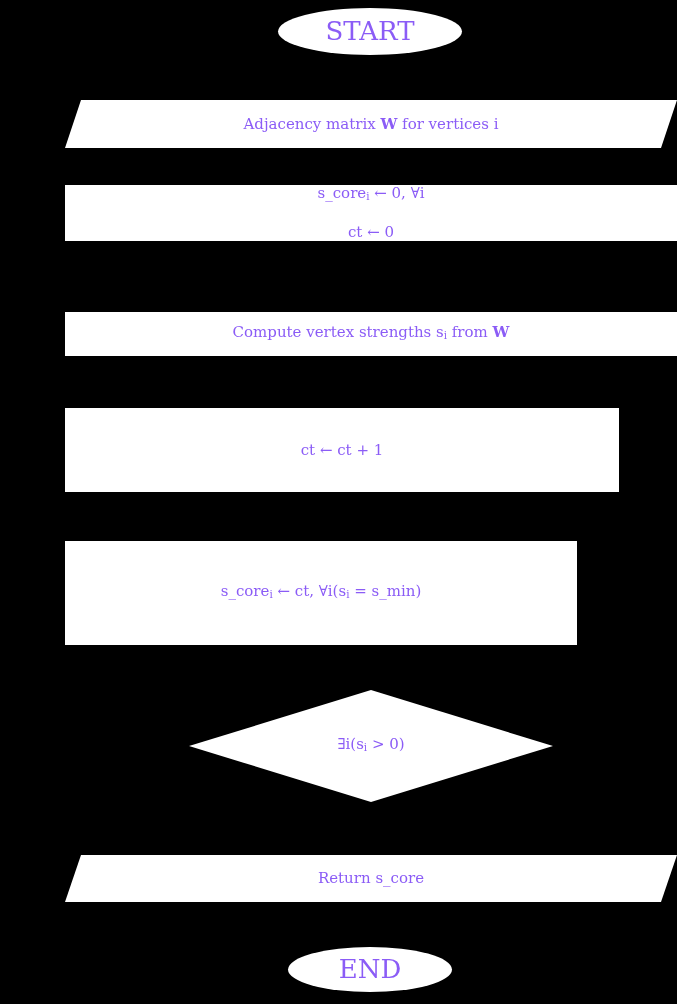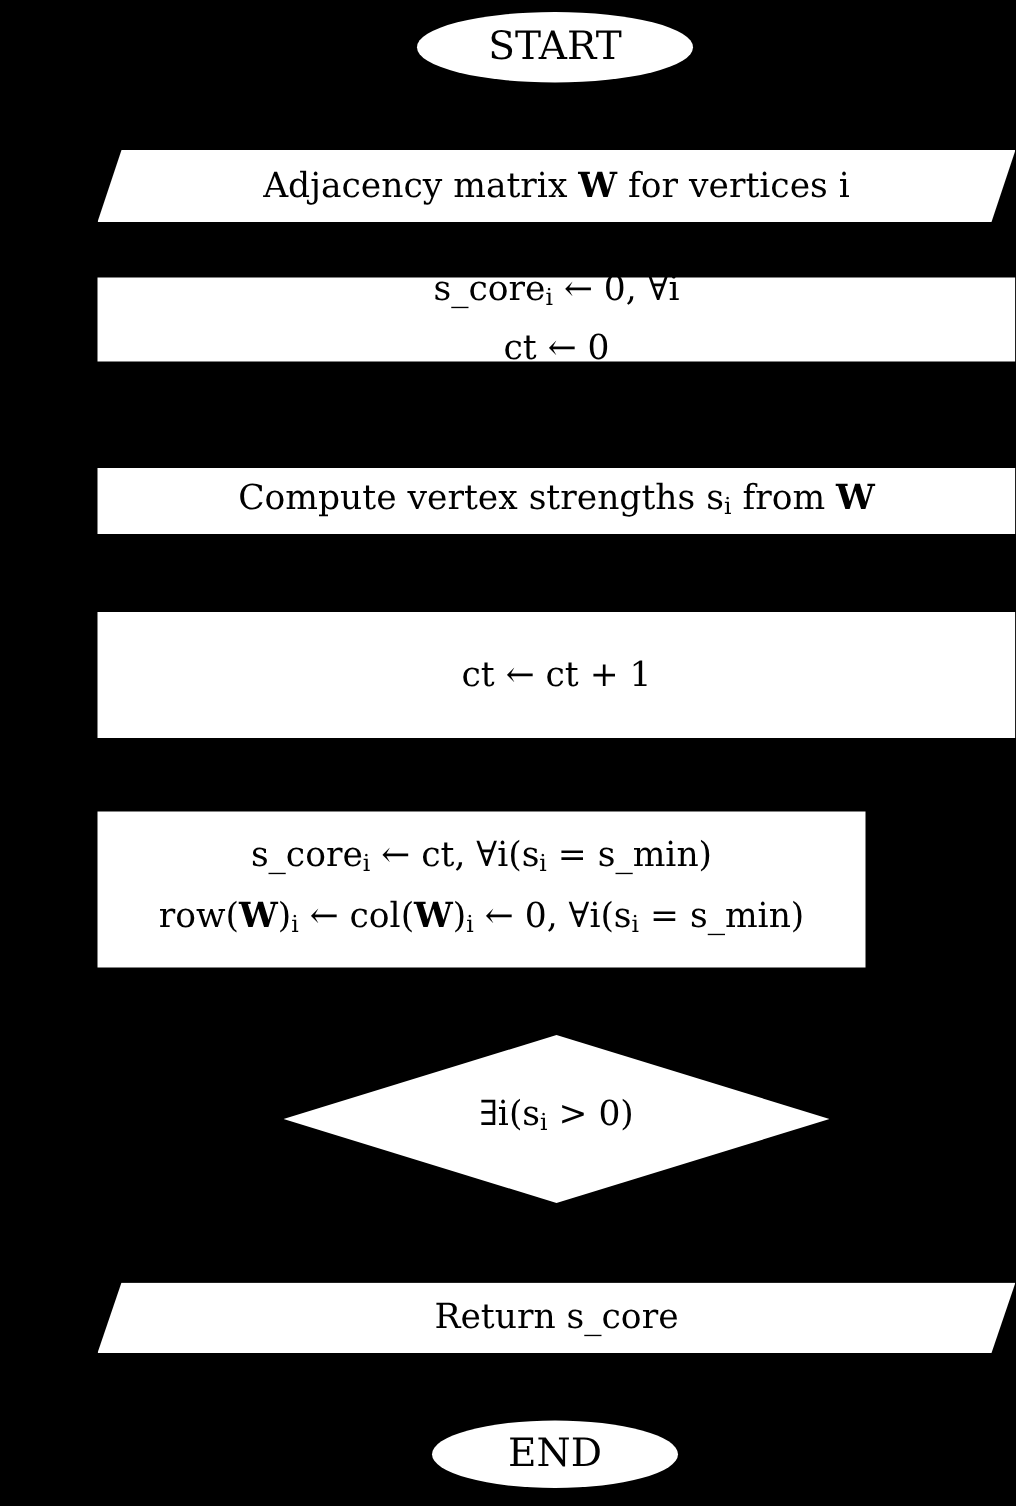--- a/index.html
+++ b/index.html
@@ -1,43 +1,43 @@
 <!DOCTYPE html>
 <html><head>
 <meta charset="utf-8">
 <style>
   html,body{margin:0;padding:0;background:#000;}
   .canvas{
     position:relative;
     width:677px;height:1004px;
     background:#000000;
     font-family:"DejaVu Serif","Liberation Serif",serif;
-    color:#000000;
+    color:#8b5cf6;
     overflow:hidden;
   }
   .node{
     position:absolute;
     background:#ffffff;
     display:flex;flex-direction:column;
     justify-content:center;align-items:center;
     text-align:center;
-    font-size:23px;
+    font-size:15px;
   }
   .terminator{border-radius:50%;font-size:26px;}
   .io{clip-path:polygon(16px 0,100% 0,calc(100% - 16px) 100%,0 100%);}
   .decision{clip-path:polygon(50% 0,100% 50%,50% 100%,0 50%);}
   .line{line-height:35px;white-space:nowrap;}
   .sub{font-size:0.68em;vertical-align:-0.22em;}
   .bold{font-weight:700;}
 
   #node-start    {left:278px;top:8px;  width:184px;height:47px;}
   #node-input    {left:65px; top:100px;width:612px;height:48px;}
   #node-init     {left:65px; top:185px;width:612px;height:56px;}
   #node-strengths{left:65px; top:312px;width:612px;height:44px;text-align:right;}
-  #node-increment{left:65px; top:408px;width:612px;height:84px;}
+  #node-increment{left:65px; top:408px;width:554px;height:84px;}
   #node-assign   {left:65px; top:541px;width:512px;height:104px;}
   #node-decision {left:189px;top:690px;width:364px;height:112px;}
   #node-output   {left:65px; top:855px;width:612px;height:47px;}
   #node-end      {left:288px;top:947px;width:164px;height:45px;}
 </style>
 </head>
 <body>
 
 <div class="canvas">
 
@@ -57,21 +57,20 @@
   <div id="node-strengths" class="node">
       <div class="line"><span>Compute vertex strengths s</span><span class="sub">i</span><span> from </span><span class="bold">W</span></div>
     </div>
 
   <div id="node-increment" class="node">
       <div class="line"><span>ct ← ct + 1</span></div>
     </div>
 
   <div id="node-assign" class="node">
       <div class="line"><span>s_core</span><span class="sub">i</span><span> ← ct, ∀i(s</span><span class="sub">i</span><span> = s_min)</span></div>
-      <div class="line"><span>row(</span><span class="bold">W</span><span>)</span><span class="sub">i</span><span> ← col(</span><span class="bold">W</span><span>)</span><span class="sub">i</span><span> ← 0, ∀i(s</span><span class="sub">i</span><span> = s_min)</span></div>
     </div>
 
   <div id="node-decision" class="node decision">
       <div class="line"><span>∃i(s</span><span class="sub">i</span><span> &gt; 0)</span></div>
     </div>
 
   <div id="node-output" class="node io">
       <div class="line"><span>Return s_core</span></div>
     </div>
 

